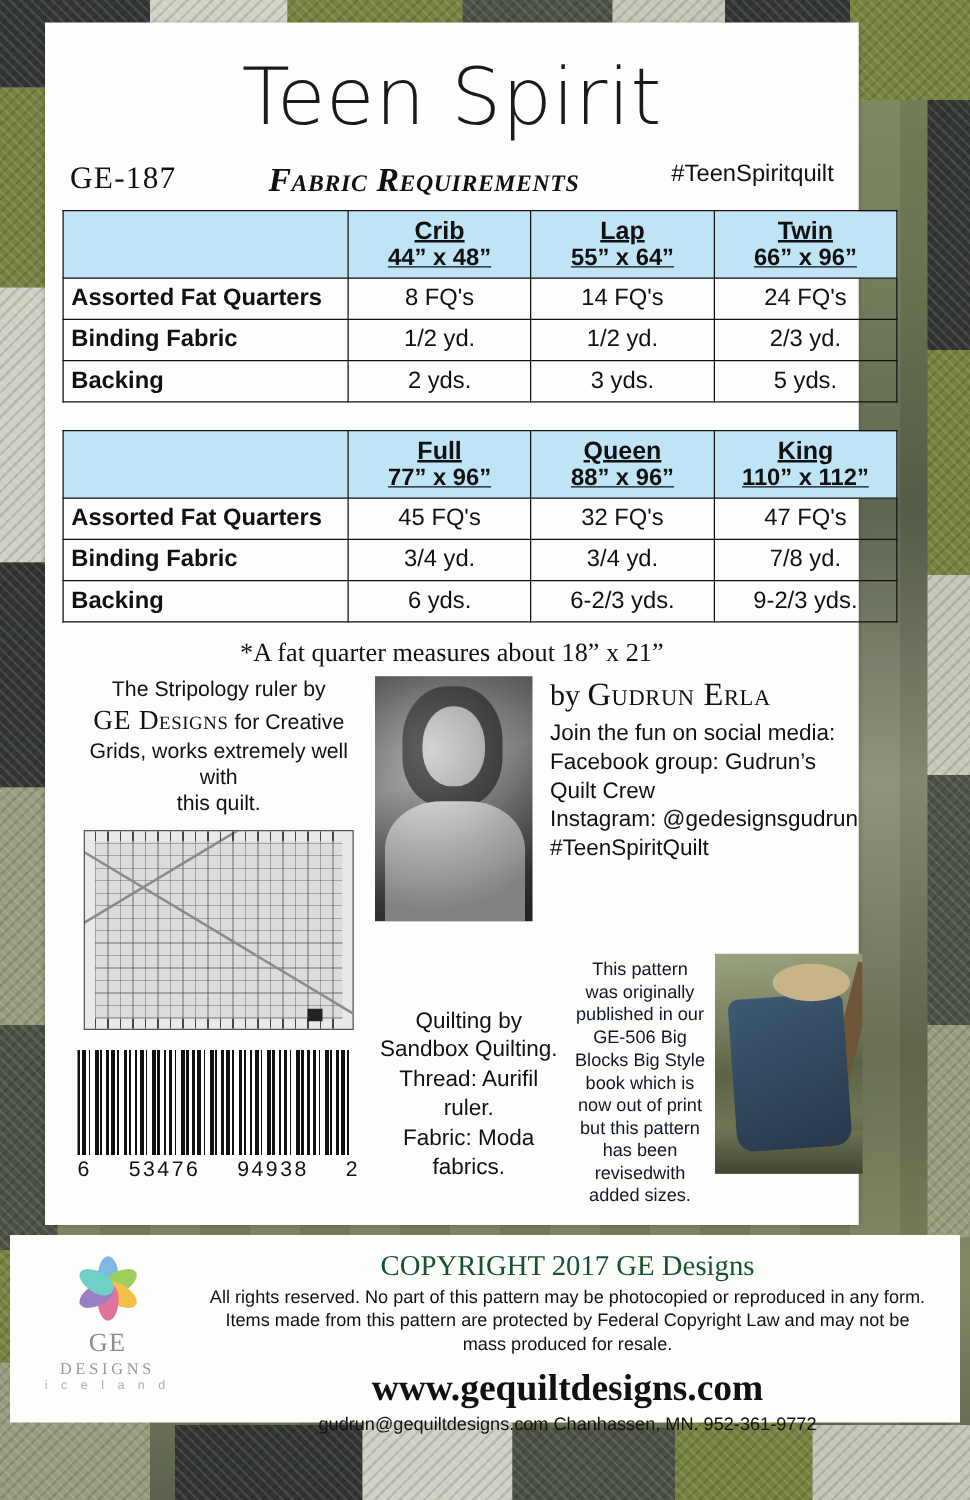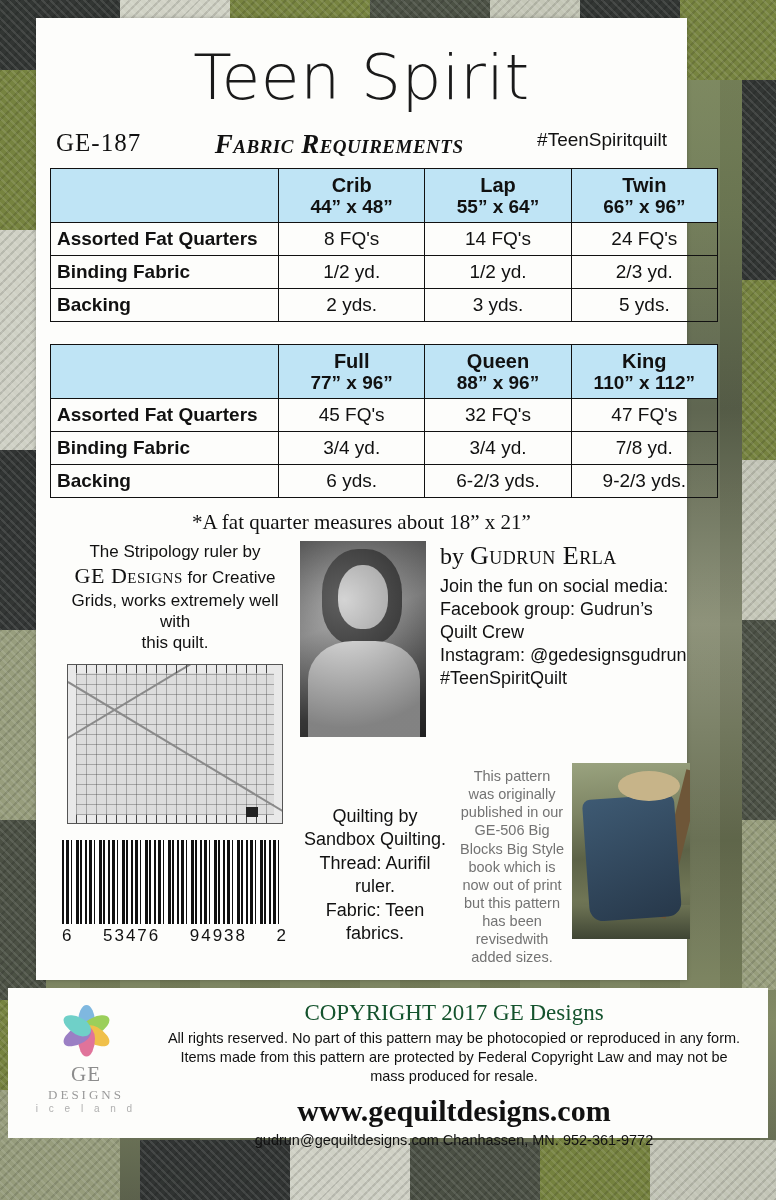--- a/index.html
+++ b/index.html
@@ -92,21 +92,21 @@
     border-collapse: collapse;
     table-layout: fixed;
   }
   table.fabric td, table.fabric th {
     border: 1.5px solid #111;
     padding: 2px 6px;
     font-size: 19px;
     color: #111;
     height: 33px;
   }
-  table.fabric .hdr td { background: #bfe4f5; text-align: center; font-weight: bold; height: 54px; }
+  table.fabric .hdr td { background: #bfe4f5; text-align: center; font-weight: bold; height: 54px; text-decoration: underline; }
   table.fabric .hdr td.blank { background: #bfe4f5; }
   table.fabric td.rowlabel { font-weight: bold; text-align: left; font-size: 19px; }
   table.fabric td.val { text-align: center; }
   .sz-name { display:block; font-size: 20px; font-weight: bold; line-height: 1.1; }
   .sz-dim { display:block; font-size: 19px; font-weight: bold; line-height: 1.15; }
   .tbl-gap { height: 16px; }
 
   #fq-note {
     text-align: center;
     font-family: "Liberation Serif", serif;
@@ -220,21 +220,21 @@
   }
   #byline .nm { font-variant: small-caps; font-size: 26px; letter-spacing: 0.5px; }
   #bio-text p { margin: 0; font-size: 18px; line-height: 1.28; color: #111; }
 
   #lower-right { display: flex; margin-top: 26px; }
   #quilting-credits {
     width: 156px; font-size: 18px; line-height: 1.3; color: #111; text-align: center;
     padding-top: 42px; padding-right: 6px;
   }
   #pub-note {
-    width: 112px; font-size: 14.5px; line-height: 1.25; color: #737373; text-align: center;
+    width: 112px; font-size: 14.5px; line-height: 1.25; color: #0f172a; text-align: center;
     padding: 4px 4px 0 4px;
   }
   #guitar-photo {
     width: 118px; height: 176px; flex: none; margin-left: 4px;
     background: linear-gradient(175deg,#9aa37f 0%, #7d8463 28%, #5c6247 52%, #6f7555 74%, #4e5340 100%);
     position: relative; overflow: hidden;
   }
   #guitar-photo .jean {
     position:absolute; left: 14px; top: 34px; width: 92px; height: 122px;
     background: linear-gradient(160deg,#3e5a73,#27384a);
@@ -457,21 +457,21 @@
           <p>Instagram: @gedesignsgudrun</p>
           <p>#TeenSpiritQuilt</p>
         </div>
       </div>
 
       <div id="lower-right">
         <div id="quilting-credits">
           <div>Quilting by</div>
           <div>Sandbox Quilting.</div>
           <div>Thread: Aurifil ruler.</div>
-          <div>Fabric: Teen fabrics.</div>
+          <div>Fabric: Moda fabrics.</div>
         </div>
         <div id="pub-note">This pattern was originally published in our GE-506 Big Blocks Big Style book which is now out of print but this pattern has been revisedwith added sizes.</div>
         <div id="guitar-photo">
           <div class="ground"></div>
           <div class="neck"></div>
           <div class="jean"></div>
           <div class="hat"></div>
         </div>
       </div>
     </div>

